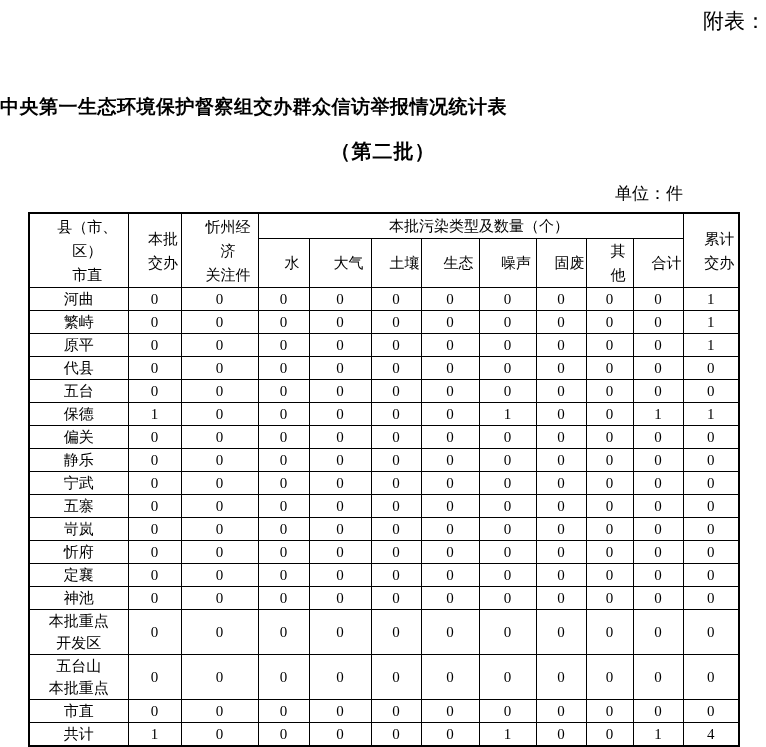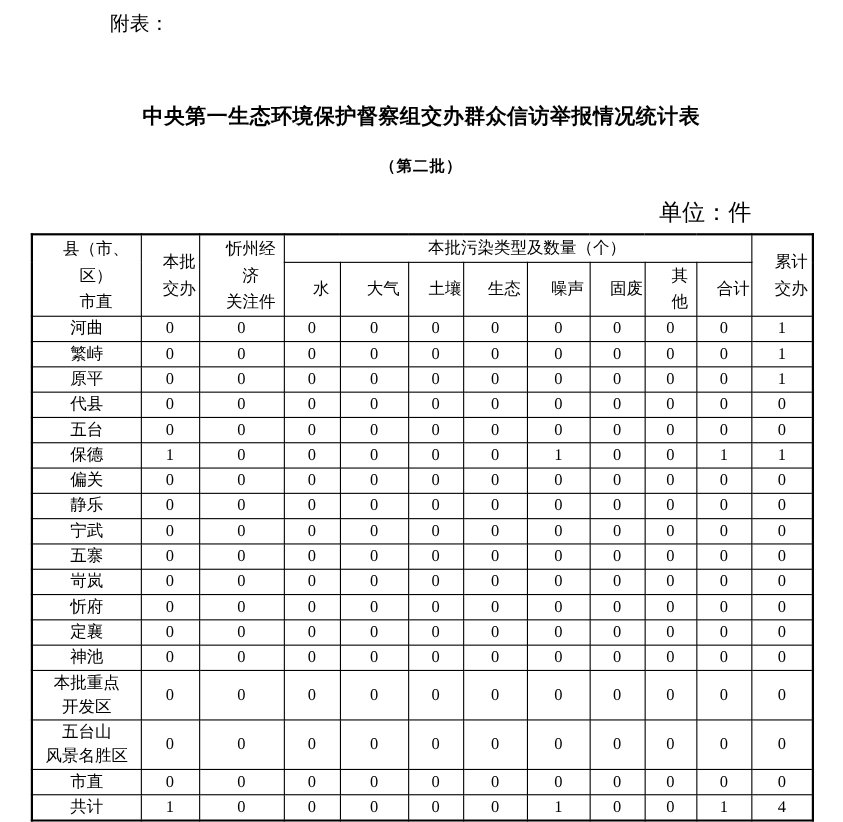--- a/index.html
+++ b/index.html
@@ -9,44 +9,44 @@
   }
   body {
     width: 766px;
     height: 747px;
     font-family: "Liberation Serif", "DejaVu Serif", serif;
     color: #000000;
     overflow: hidden;
   }
   .attachment {
     margin: 10px 0 0 100px;
-    font-size: 18px;
+    font-size: 21px;
     line-height: 22px;
+    text-align: right;
   }
   .doc-title {
     margin-top: 64px;
-    text-align: center;
     font-weight: bold;
     font-size: 19px;
     line-height: 21px;
     letter-spacing: 0.5px;
   }
   .doc-subtitle {
     margin-top: 24px;
     text-align: center;
     font-weight: bold;
-    font-size: 14px;
+    font-size: 20px;
     line-height: 21px;
     letter-spacing: 1px;
   }
   .unit-label {
     margin-top: 21px;
     text-align: right;
     padding-right: 83px;
-    font-size: 21px;
+    font-size: 17px;
     line-height: 21px;
     padding-left: 14px;
   }
   table.stats {
     margin: 8px 0 0 28px;
     border-collapse: collapse;
     table-layout: fixed;
     width: 710px;
     border: 2px solid #000;
   }
@@ -332,21 +332,21 @@
         <td>0</td>
         <td>0</td>
         <td>0</td>
         <td>0</td>
         <td>0</td>
         <td>0</td>
         <td>0</td>
       </tr>
       <tr>
         <td>五台山
-风景名胜区</td>
+本批重点</td>
         <td>0</td>
         <td>0</td>
         <td>0</td>
         <td>0</td>
         <td>0</td>
         <td>0</td>
         <td>0</td>
         <td>0</td>
         <td>0</td>
         <td>0</td>

